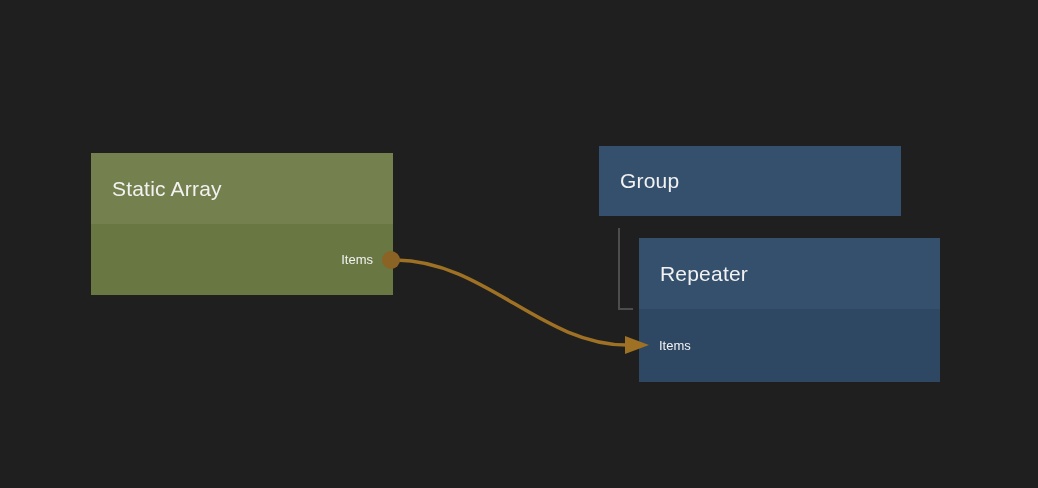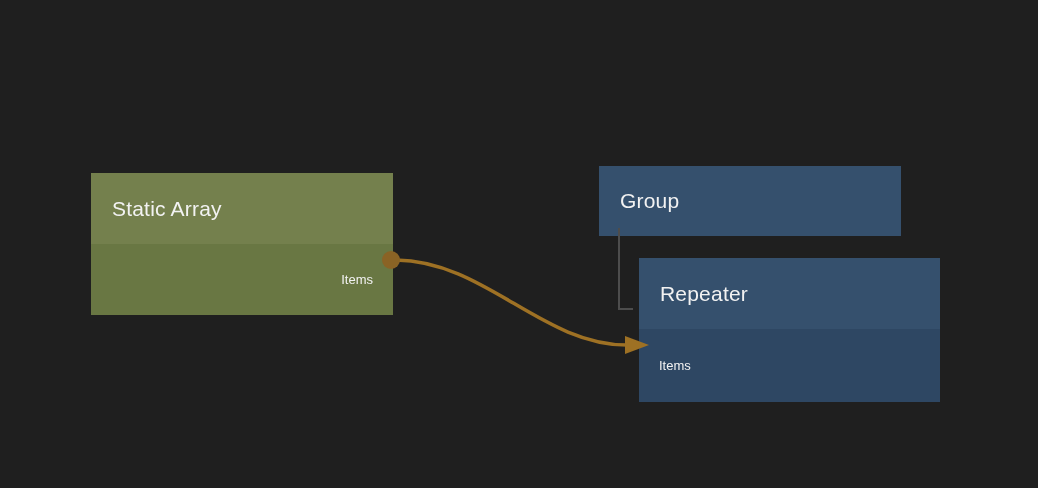--- a/index.html
+++ b/index.html
@@ -13,21 +13,20 @@
     width: 1038px;
     height: 488px;
     overflow: hidden;
     background: var(--background, #1f1f1f);
   }
   .node {
     position: absolute;
     display: flex;
     flex-direction: column;
     color: var(--text, #f2f2f2);
-    margin-top: 20px;
   }
   .node-header {
     display: flex;
     align-items: center;
     padding-left: 21px;
     font-size: 21px;
     letter-spacing: 0.2px;
   }
   .node-row {
     display: flex;

